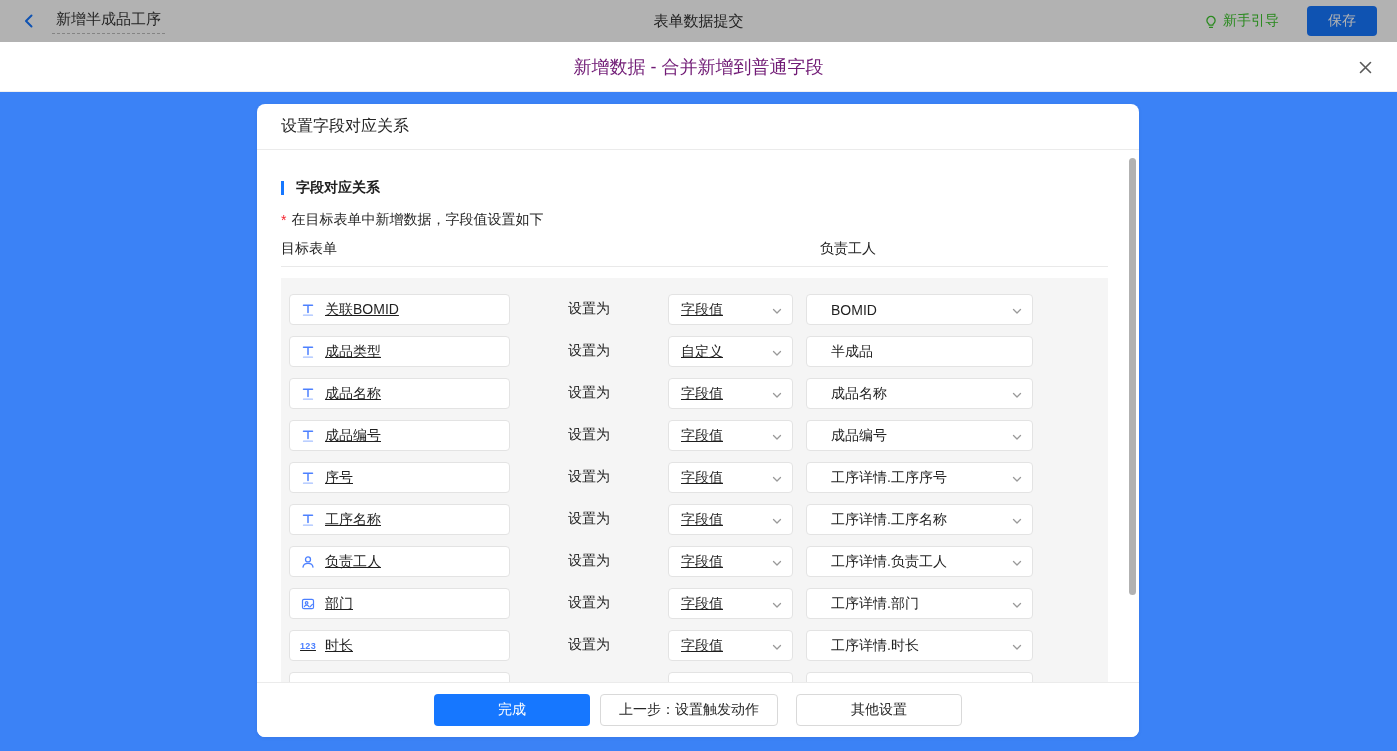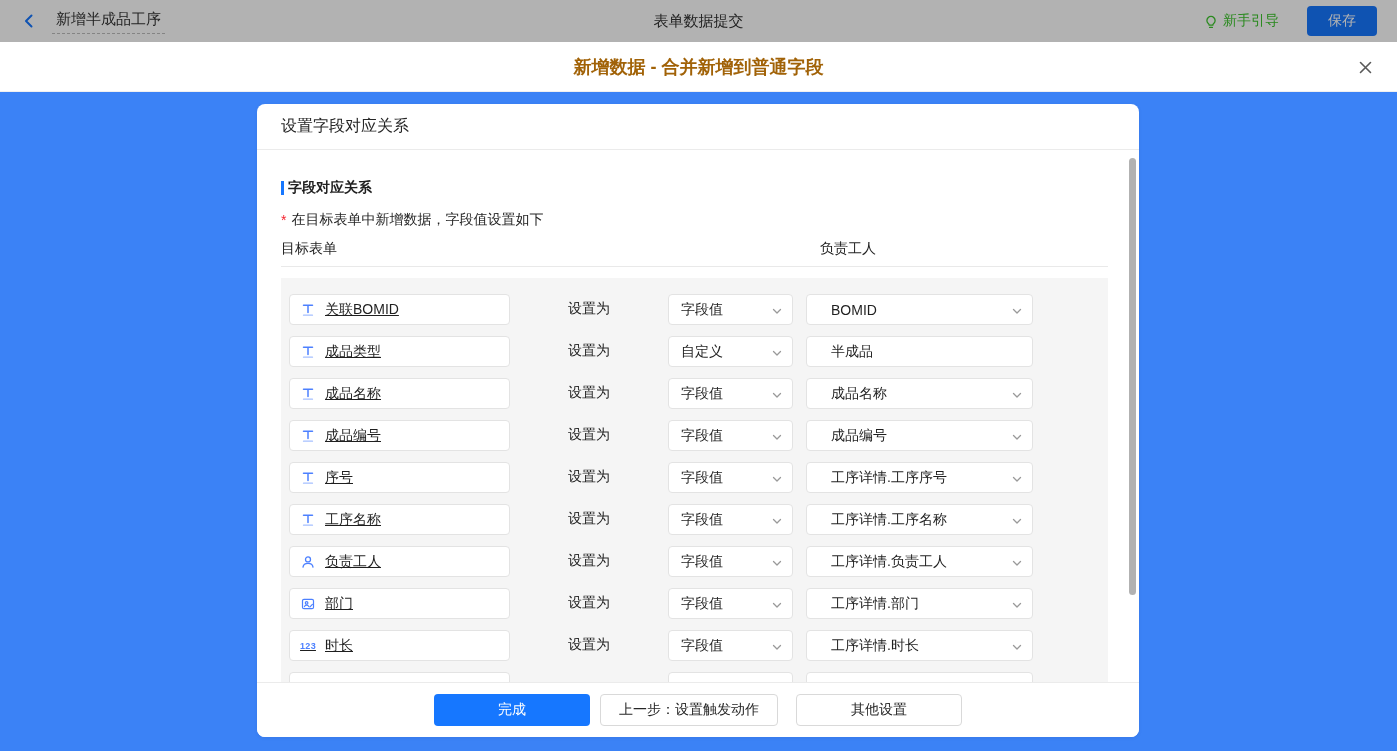--- a/index.html
+++ b/index.html
@@ -23,36 +23,36 @@
   .tb-right{margin-left:auto; display:flex; align-items:center; gap:28px;}
   .guide{display:flex; align-items:center; gap:5px; color:var(--guide-green);
     font-size:14px; cursor:pointer;}
   .save-btn{width:70px; height:30px; background:var(--accent); color:#fff;
     font-size:14px; border:none; border-radius:4px; cursor:pointer;}
 
   
   .dlg-header{position:relative; height:50px; background:#fff;
     display:flex; align-items:center; justify-content:center;
     border-bottom:1px solid #f0f0f0;}
-  .dlg-title{font-size:18px; font-weight:700; color:#a16207;}
+  .dlg-title{font-size:18px; font-weight:400; color:#701a75;}
   .dlg-close{position:absolute; right:22px; top:15px; width:20px; height:20px;
     display:flex; align-items:center; justify-content:center; color:#595959; cursor:pointer;}
 
   
   .dlg-body{height:659px; background:#3b82f6; position:relative;}
   .card{position:absolute; left:257px; top:12px; width:882px; height:633px;
     background:#fff; border-radius:8px; box-shadow:0 1px 4px rgba(0,0,0,.06);
     display:flex; flex-direction:column; overflow:hidden;}
   .card-header{height:46px; flex:none; display:flex; align-items:center;
     padding-left:24px; border-bottom:1px solid #ebebeb;}
   .card-title{font-size:16px; color:#262626;}
 
   .card-body{position:relative; flex:none; height:532px; overflow:hidden;
     padding:0 31px 0 24px;}
-  .section-head{margin-top:30px; height:16px; display:flex; align-items:center; gap:4px;}
+  .section-head{margin-top:30px; height:16px; display:flex; align-items:center; gap:12px;}
   .section-bar{width:3px; height:14px; background:var(--accent); flex:none;}
   .section-title{font-size:14px; font-weight:bold; color:#1f1f1f;}
   .desc-line{margin-top:14px; height:20px; font-size:14px; color:#262626;
     display:flex; align-items:center;}
   .asterisk{color:var(--required-red); margin-right:5px; font-size:14px;}
   .col-heads{margin-top:10px; height:20px; position:relative; font-size:14px; color:#1f1f1f;}
   .col-right{position:absolute; left:539px; top:0;}
   .divider{margin-top:6px; height:1px; background:#e9e9e9;}
 
   .rows-panel{margin-top:11px; width:827px; background:#f5f5f5;
@@ -61,21 +61,21 @@
   .map-row:last-child{margin-bottom:0;}
   .box{position:absolute; top:0; height:31px; background:#fff;
     border:1px solid var(--border-light); border-radius:4px;
     display:flex; align-items:center; font-size:14px; color:#1f1f1f;}
   .field-box{left:0; width:221px; padding:0 10px; gap:9px; cursor:pointer;text-decoration:underline;}
   .f-icon{width:16px; height:14px; flex:none; display:flex; align-items:center;
     justify-content:center; color:var(--field-icon-blue);}
   .num123{font-size:9px; font-weight:bold; color:var(--field-icon-blue); letter-spacing:.3px;}
   .set-as{position:absolute; left:279px; top:6px; font-size:14px; color:#1f1f1f;}
   .select-box{padding:0 10px 0 12px; justify-content:space-between; cursor:pointer;}
-  .mode-box{left:379px; width:125px;}
+  .mode-box{left:379px; width:125px;text-decoration:underline;}
   .value-box{left:517px; width:227px;padding-left:24px;}
   .chev{flex:none; margin-left:8px;}
 
   .scroll-thumb{position:absolute; top:8px; right:3px; width:7px; height:437px;
     border-radius:4px; background:#b2b2b2; cursor:pointer;}
 
   .card-footer{flex:1; border-top:1px solid #ebebeb; display:flex;
     align-items:center; justify-content:center; background:#fff;}
   .btn{height:32px; border-radius:4px; font-size:14px; cursor:pointer;
     display:flex; align-items:center; justify-content:center;

